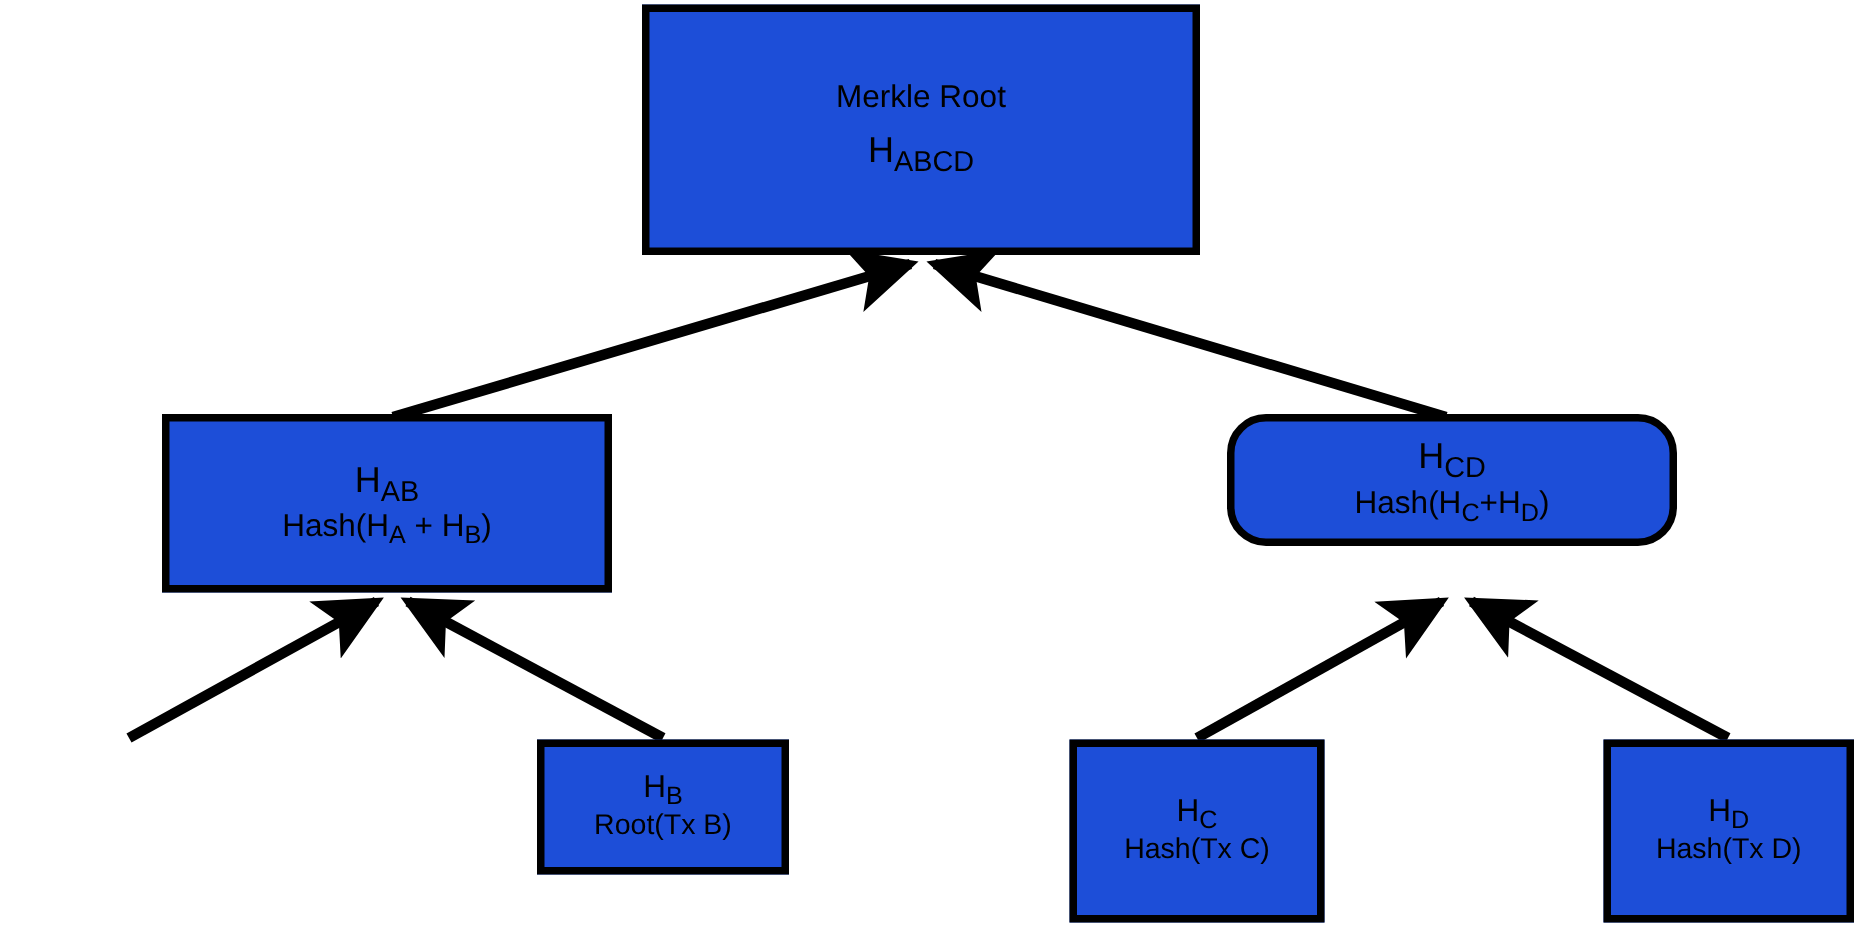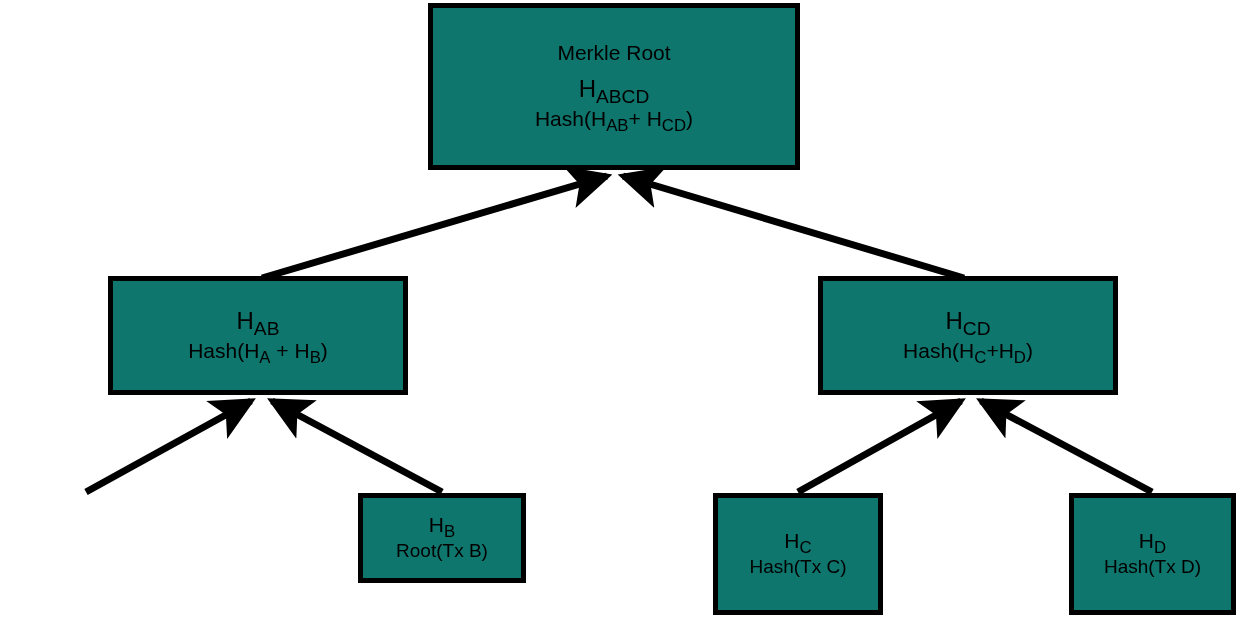--- a/index.html
+++ b/index.html
@@ -21,21 +21,21 @@
     position: absolute;
     left: 0;
     top: 0;
     width: 1240px;
     height: 617px;
     pointer-events: none;
   }
   .node {
     position: absolute;
     box-sizing: border-box;
-    background: #0f766e;
+    background: #1d4ed8;
     border: 5px solid #000000;
     display: flex;
     flex-direction: column;
     align-items: center;
     justify-content: center;
     text-align: center;
     color: #000000;
     z-index: 2;
   }
   .node-line {
@@ -61,21 +61,21 @@
     font-size: 19px;
   }
   sub {
     font-size: 0.80em;
     vertical-align: -0.30em;
     line-height: 0;
   }
   
   #node-root      { left: 428px; top: 3px;   width: 372px; height: 167px; }
   #node-ab        { left: 108px; top: 276px; width: 300px; height: 119px; }
-  #node-cd        { left: 818px; top: 276px; width: 300px; height: 119px; }
+  #node-cd        { left: 818px; top: 276px; width: 300px; height: 88px; border-radius: 26px; }
   #node-a         { left: 3px;   top: 493px; width: 167px; height: 122px; }
   #node-b         { left: 358px; top: 493px; width: 168px; height: 90px; }
   #node-c         { left: 713px; top: 493px; width: 170px; height: 122px; }
   #node-d         { left: 1069px;top: 493px; width: 167px; height: 122px; }
 </style>
 </head>
 <body>
 
 <div id="diagram-root">
 
@@ -93,23 +93,20 @@
     <line x1="442" y1="492" x2="272" y2="401" stroke="#000000" stroke-width="7" marker-end="url(#arrowhead)"></line>
 
     <line x1="798" y1="492" x2="961" y2="401" stroke="#000000" stroke-width="7" marker-end="url(#arrowhead)"></line>
     <line x1="1152" y1="492" x2="981" y2="401" stroke="#000000" stroke-width="7" marker-end="url(#arrowhead)"></line>
   </svg>
 
   <div class="node" id="node-root">
     <div class="node-line title-line">Merkle Root</div>
     <div class="node-line label-line">
       <span>H</span><sub>ABCD</sub>
-    </div>
-    <div class="node-line formula-line">
-      <span>Hash(H</span><sub>AB</sub><span>+ H</span><sub>CD</sub><span>)</span>
     </div>
   </div>
 
   <div class="node" id="node-ab">
     <div class="node-line label-line">
       <span>H</span><sub>AB</sub>
     </div>
     <div class="node-line formula-line">
       <span>Hash(H</span><sub>A</sub><span> + H</span><sub>B</sub><span>)</span>
     </div>

